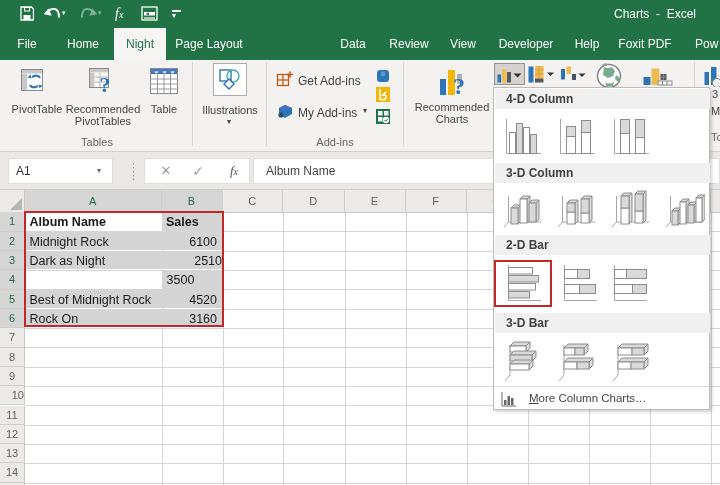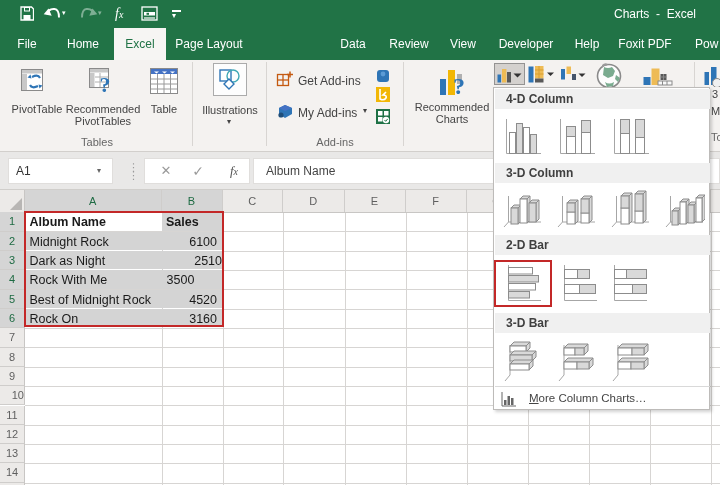--- a/index.html
+++ b/index.html
@@ -64,21 +64,21 @@
         <line x1="3" y1="12" x2="14" y2="12" stroke="#fff" stroke-width="1.2"></line>
       </svg>
       <div class="abs" style="left:172px;top:10px;width:9px;height:2px;background:#fff;"></div>
       <div class="abs" style="left:172px;top:12px;font-size:8px;color:#fff;line-height:8px;">▾</div>
     </div>
     <div class="abs" id="title" style="left:614px;top:0;">Charts &nbsp;-&nbsp; Excel</div>
   </div>
   <div class="abs" id="tabrow">
     <div class="tab" style="left:8px;width:38px;">File</div>
     <div class="tab" style="left:58px;width:50px;">Home</div>
-    <div class="tab" id="tab-insert" style="left:114px;width:52px;">Excel</div>
+    <div class="tab" id="tab-insert" style="left:114px;width:52px;">Night</div>
     <div class="tab" style="left:170px;width:78px;">Page Layout</div>
     <div class="tab" style="left:330px;width:46px;">Data</div>
     <div class="tab" style="left:384px;width:50px;">Review</div>
     <div class="tab" style="left:442px;width:42px;">View</div>
     <div class="tab" style="left:490px;width:72px;">Developer</div>
     <div class="tab" style="left:568px;width:38px;">Help</div>
     <div class="tab" style="left:612px;width:66px;">Foxit PDF</div>
     <div class="tab" style="left:695px;width:40px;text-align:left;">Pow</div>
   </div>
   <div class="abs" id="ribbon">
@@ -287,21 +287,20 @@
     <div class="hline" style="left:25px;top:234.53px;width:695px;"></div>
     <div class="hline" style="left:25px;top:253.86px;width:695px;"></div>
     <div class="hline" style="left:25px;top:273.19px;width:695px;"></div>
     <div class="hline" style="left:25px;top:292.52px;width:695px;"></div>
     <div class="cell " style="left:25.5px;top:22.20px;width:136px;height:18.33px;line-height:20px;padding-left:4px;font-weight:bold;">Album Name</div>
     <div class="cell sel" style="left:162px;top:22.20px;width:60px;height:18.33px;line-height:20px;padding-left:4px;font-weight:bold;">Sales</div>
     <div class="cell sel" style="left:25.5px;top:41.53px;width:136px;height:18.33px;line-height:20px;padding-left:4px;">Midnight Rock</div>
     <div class="cell sel" style="left:162px;top:41.53px;width:60px;height:18.33px;line-height:20px;text-align:right;padding-right:5px;">6100</div>
     <div class="cell sel" style="left:25.5px;top:60.86px;width:136px;height:18.33px;line-height:20px;padding-left:4px;">Dark as Night</div>
     <div class="cell sel" style="left:162px;top:60.86px;width:60px;height:18.33px;line-height:20px;text-align:right;padding-right:0;">2510</div>
-    <div class="cell sel" style="left:25.5px;top:80.19px;width:136px;height:18.33px;line-height:20px;padding-left:4px;">Rock With Me</div>
     <div class="cell sel" style="left:162px;top:80.19px;width:60px;height:18.33px;line-height:20px;text-align:center;padding-right:23px;">3500</div>
     <div class="cell sel" style="left:25.5px;top:99.52px;width:136px;height:18.33px;line-height:20px;padding-left:4px;">Best of Midnight Rock</div>
     <div class="cell sel" style="left:162px;top:99.52px;width:60px;height:18.33px;line-height:20px;text-align:right;padding-right:5px;">4520</div>
     <div class="cell sel" style="left:25.5px;top:118.85px;width:136px;height:18.33px;line-height:20px;padding-left:4px;">Rock On</div>
     <div class="cell sel" style="left:162px;top:118.85px;width:60px;height:18.33px;line-height:20px;text-align:right;padding-right:5px;">3160</div>
     <div id="redbox" style="left:23.5px;top:20.8px;width:200px;height:116.5px;"></div>
   </div>
   <div class="abs" id="menu">
       <div class="mhead" style="top:1px;">4-D Column</div>
       <svg class="mico" style="left:8px;top:27px;" width="41" height="44" viewBox="0 0 41 44">

